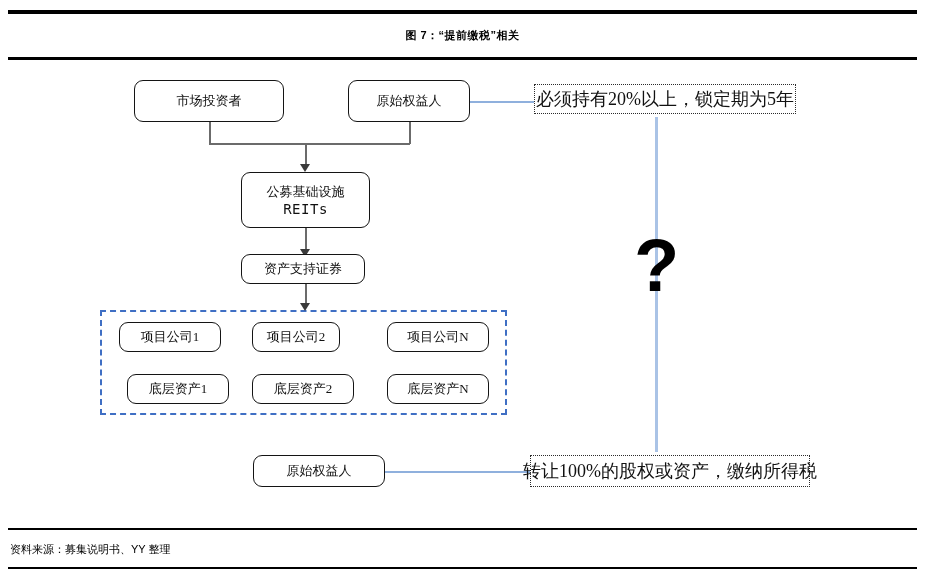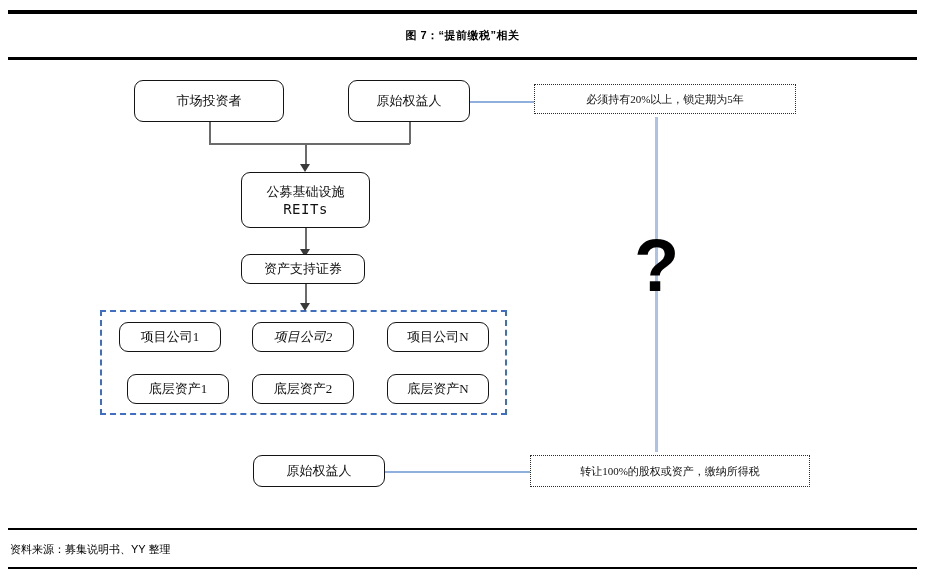--- a/index.html
+++ b/index.html
@@ -106,21 +106,21 @@
   
   .callout {
     position: absolute;
     box-sizing: border-box;
     border: 1.4px dotted #2b2b2b;
     background: #ffffff;
     display: flex;
     align-items: center;
     justify-content: center;
     font-family: "Liberation Serif", "DejaVu Serif", serif;
-    font-size: 11px;
+    font-size: 18px;
     color: #111111;
     white-space: nowrap;
     z-index: 5;
   }
 
   
   .group-box {
     position: absolute;
     box-sizing: border-box;
     border: 2px dashed #3f6fc4;
@@ -219,21 +219,21 @@
     <span class="line2">REITs</span>
   </div>
 
   <div class="node" style="left:241px; top:210px; width:124px; height:30px;">
     <span>资产支持证券</span>
   </div>
 
   <div class="node" style="left:119px; top:278px; width:102px; height:30px;align-items:center;">
     <span>项目公司1</span>
   </div>
-  <div class="node" style="left:252px; top:278px; width:102px; height:30px;font-style:italic;">
+  <div class="node" style="left:252px; top:278px; width:88px; height:30px;">
     <span>项目公司2</span>
   </div>
   <div class="node" style="left:387px; top:278px; width:102px; height:30px;">
     <span>项目公司N</span>
   </div>
 
   <div class="node" style="left:119px; top:330px; width:102px; height:30px;margin-left:8px;">
     <span>底层资产1</span>
   </div>
   <div class="node" style="left:252px; top:330px; width:102px; height:30px;">

